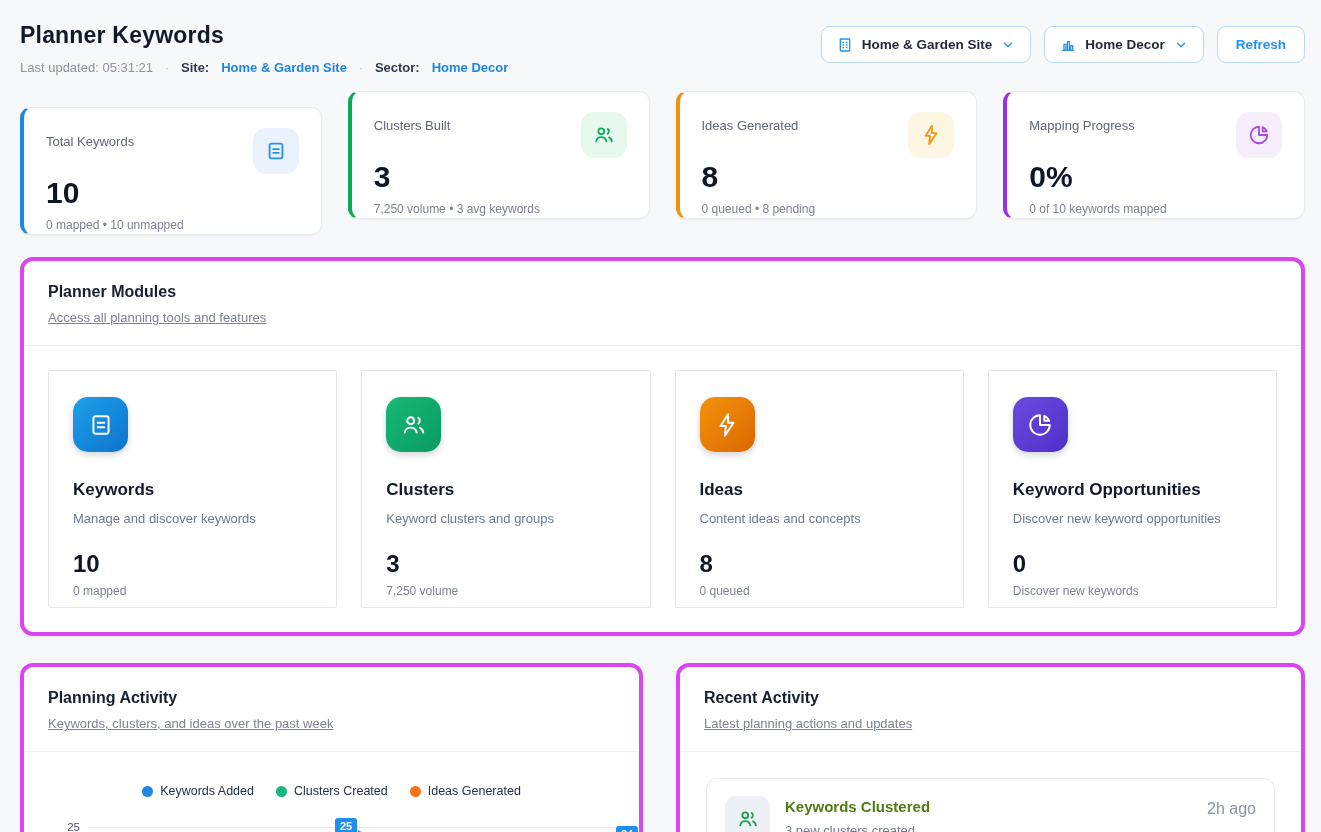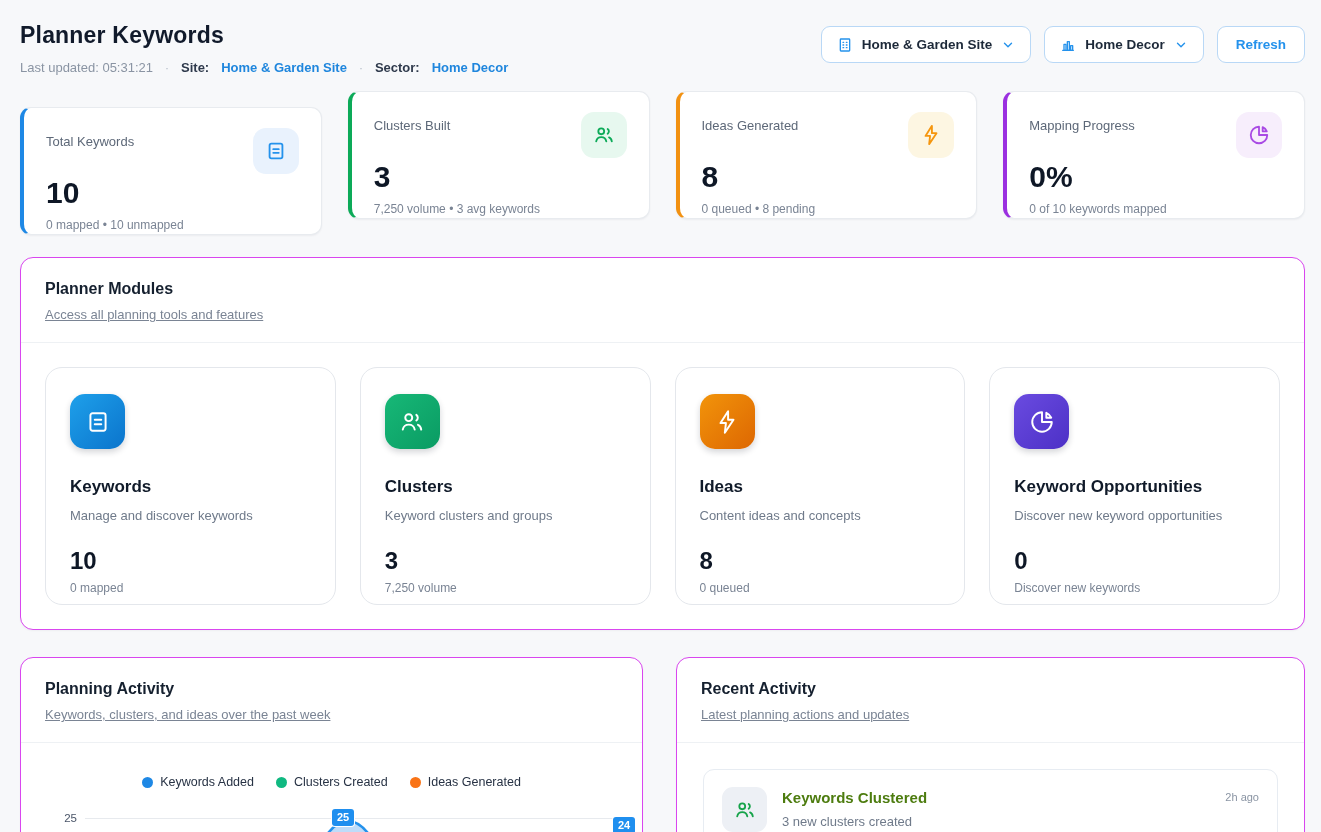--- a/index.html
+++ b/index.html
@@ -45,31 +45,31 @@
   .stat-card:nth-child(1) .stat-iconbox { background:#e9f2fd; color:#2492ec; }
   .stat-card:nth-child(2) { border-left-color:#0caa58; }
   .stat-card:nth-child(2) .stat-iconbox { background:#e7f8ef; color:#0caa58; }
   .stat-card:nth-child(3) { border-left-color:#f29111; }
   .stat-card:nth-child(3) .stat-iconbox { background:#fdf6e2; color:#f5960f; }
   .stat-card:nth-child(4) { border-left-color:#9b30e0; }
   .stat-card:nth-child(4) .stat-iconbox { background:#f7eefc; color:#a94ae4; }
 
   
   .panel {
-    background:#fff; border:1px solid #d946ef; border-radius:13px;
+    background:#fff; border:4px solid #d946ef; border-radius:13px;
     box-shadow:0 1px 2px rgba(16,24,40,.04); margin-top:22px;
   }
   .panel-head { padding:22px 24px 20px 24px; border-bottom:1px solid #eef1f4; }
   .panel-title { font-size:16px; font-weight:700; color:#15202f; }
   .panel-sub { font-size:13px; color:#7a8494; margin-top:9px;text-decoration:underline; }
 
   
   .modules-grid { display:grid; grid-template-columns:repeat(4,1fr); gap:24px; padding:24px; }
   .module-card {
-    border:1px solid #e4e7ec; border-radius:17px; background:#fff;
+    border:1px solid #e4e7ec; border-radius:2px; background:#fff;
     padding:26px 24px 24px 24px; height:238px; cursor:pointer;
   }
   .module-icon { width:55px; height:55px; border-radius:15px; display:flex; align-items:center; justify-content:center; color:#fff;
     box-shadow:0 3px 6px rgba(16,24,40,.18); }
   .module-card:nth-child(1) .module-icon { background:linear-gradient(135deg,#1ea0ea,#0b74cc); }
   .module-card:nth-child(2) .module-icon { background:linear-gradient(135deg,#17b877,#0a9b63); }
   .module-card:nth-child(3) .module-icon { background:linear-gradient(135deg,#f2940a,#dd6702); }
   .module-card:nth-child(4) .module-icon { background:linear-gradient(135deg,#6a4be0,#4c30c6); }
   .module-title { font-size:17px; font-weight:800; color:#101a29; margin-top:28px; }
   .module-desc { font-size:13px; color:#6f7a8a; margin-top:11px; }
@@ -102,21 +102,21 @@
   
   .recent-body { padding:26px; }
   .activity-item {
     border:1px solid #e7ecf2; border-radius:11px; padding:17px 18px; display:flex; gap:15px;
     background:#fff; position:relative; min-height:120px;
   }
   .activity-iconbox { width:45px; height:45px; border-radius:11px; background:#edf0f5; color:#16a34a;
     display:flex; align-items:center; justify-content:center; flex:none; }
   .activity-title { font-size:15px; font-weight:800; color:#4d7c0f; margin-top:2px; }
   .activity-desc { font-size:13px; color:#6f7a8a; margin-top:8px; }
-  .activity-time { position:absolute; right:18px; top:21px; font-size:11px; color:#8a94a3; }
+  .activity-time { position:absolute; right:18px; top:21px; font-size:16px; color:#8a94a3; }
 </style>
 </head>
 <body>
 
 <div class="page">
 
   <div class="header-row">
     <div>
       <div class="page-title">Planner Keywords</div>
       <div class="subtitle-row">

